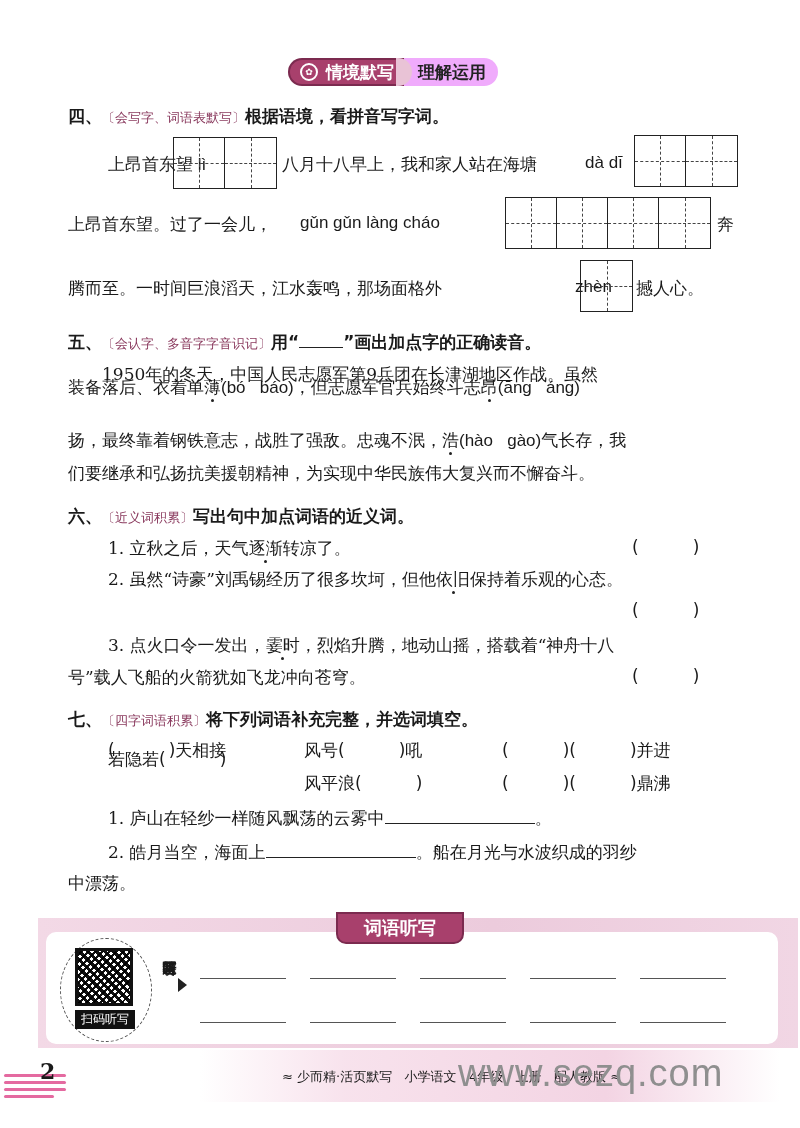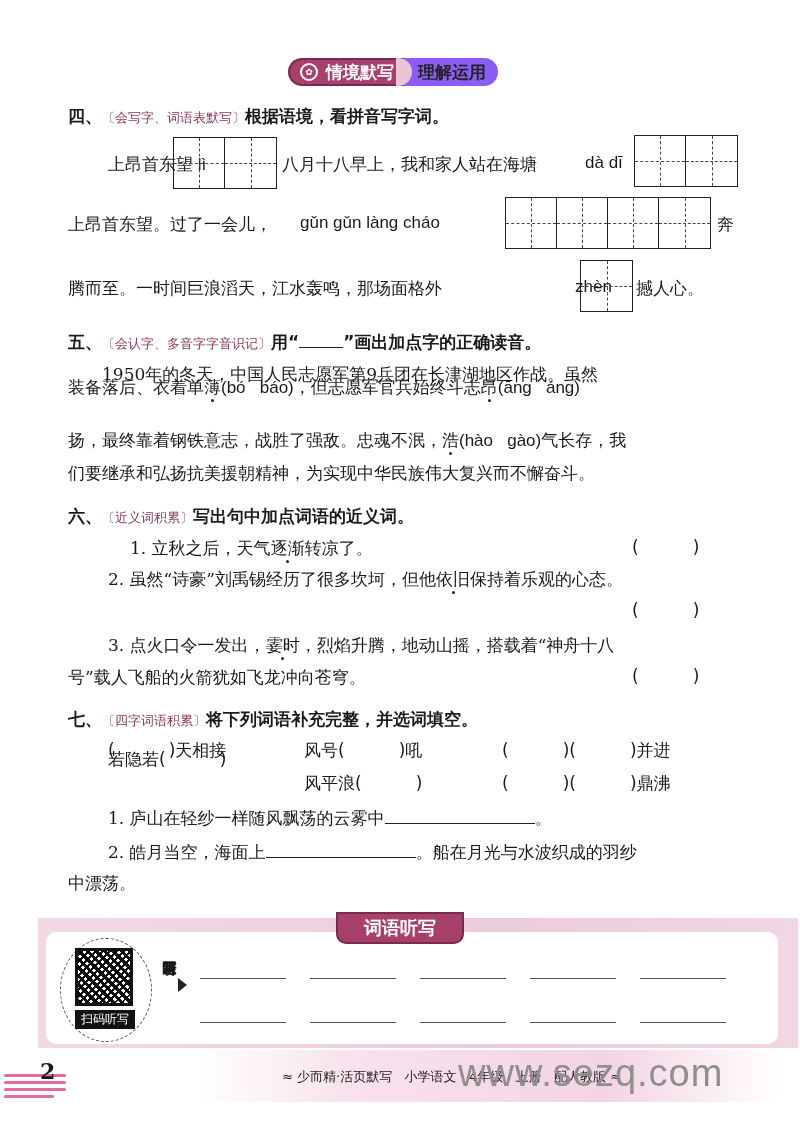--- a/index.html
+++ b/index.html
@@ -4,21 +4,21 @@
 <style>
   * { box-sizing: border-box; margin: 0; padding: 0; }
   html, body { width: 800px; height: 1128px; background: #ffffff; overflow: hidden; }
   body { position: relative; font-family: "DejaVu Sans", sans-serif; color: #1a1a1a; }
 
   .abs { position: absolute; }
 
   
   .banner { left: 288px; top: 58px; height: 28px; display: flex; align-items: stretch; }
   .banner-left { background: #a8406c; color: #fff; border-radius: 14px 0 0 14px; padding: 0 10px 0 10px; display: flex; align-items: center; gap: 8px; font-size: 17px; font-weight: bold; border: 2px solid #7b2a4f; border-right: none; }
-  .banner-right { background: #8b5cf6; color: #222; border-radius: 0 14px 14px 0; padding: 0 12px 0 14px; display: flex; align-items: center; font-size: 17px; font-weight: bold; position: relative; }
+  .banner-right { background: #f0abfc; color: #222; border-radius: 0 14px 14px 0; padding: 0 12px 0 14px; display: flex; align-items: center; font-size: 17px; font-weight: bold; position: relative; }
   .banner-right::before { content: ""; position: absolute; left: -8px; top: 0; width: 16px; height: 28px; background: #e9c3d6; border-radius: 0 14px 14px 0; }
   .medal { width: 18px; height: 18px; border: 2px solid #fff; border-radius: 50%; display: inline-flex; align-items: center; justify-content: center; font-size: 9px; color: #fff; }
 
   .q-head { font-size: 17px; font-weight: bold; white-space: nowrap; }
   .q-tag { font-weight: normal; color: #8a3a5e; font-size: 13px; }
   .line { font-size: 17px; white-space: nowrap; }
   .pinyin { font-family: "Liberation Sans", sans-serif; font-size: 17px; }
 
   
   .grid { display: flex; border: 1.5px solid #222; height: 52px; }
@@ -108,21 +108,21 @@
   <span>装备落后、衣着单</span><span class="dot">薄</span><span class="pinyin" style="white-space:pre">(bó   báo)</span><span>，但志愿军官兵始终斗志</span><span class="dot">昂</span><span class="pinyin" style="white-space:pre">(āng   áng)</span>
 </div>
 <div class="abs line" style="left:68px; top:429px; font-family:'DejaVu Serif', serif;text-align:center;">
   <span>扬，最终靠着钢铁意志，战胜了强敌。忠魂不泯，</span><span class="dot">浩</span><span class="pinyin" style="white-space:pre">(hào   gào)</span><span>气长存，我</span>
 </div>
 <div class="abs line" style="left:68px; top:462px; font-family:'DejaVu Serif', serif;">们要继承和弘扬抗美援朝精神，为实现中华民族伟大复兴而不懈奋斗。</div>
 
 <div class="abs q-head" style="left:68px; top:505px;">
   <span>六、</span><span class="q-tag">〔近义词积累〕</span><span>写出句中加点词语的近义词。</span>
 </div>
-<div class="abs line" style="left:108px; top:537px; font-family:'DejaVu Serif', serif;margin-left:22px;">
+<div class="abs line" style="left:108px; top:537px; font-family:'DejaVu Serif', serif;">
   <span>1. 立秋之后，天气</span><span class="dot">逐渐</span><span>转凉了。</span>
 </div>
 <div class="abs line" style="left:632px; top:537px; white-space:pre;">(          )</div>
 
 <div class="abs line" style="left:108px; top:568px; font-family:'DejaVu Serif', serif;">
   <span>2. 虽然“诗豪”刘禹锡经历了很多坎坷，但他</span><span class="dot">依旧</span><span>保持着乐观的心态。</span>
 </div>
 <div class="abs line" style="left:632px; top:600px; white-space:pre;">(          )</div>
 
 <div class="abs line" style="left:108px; top:634px; font-family:'DejaVu Serif', serif;">

